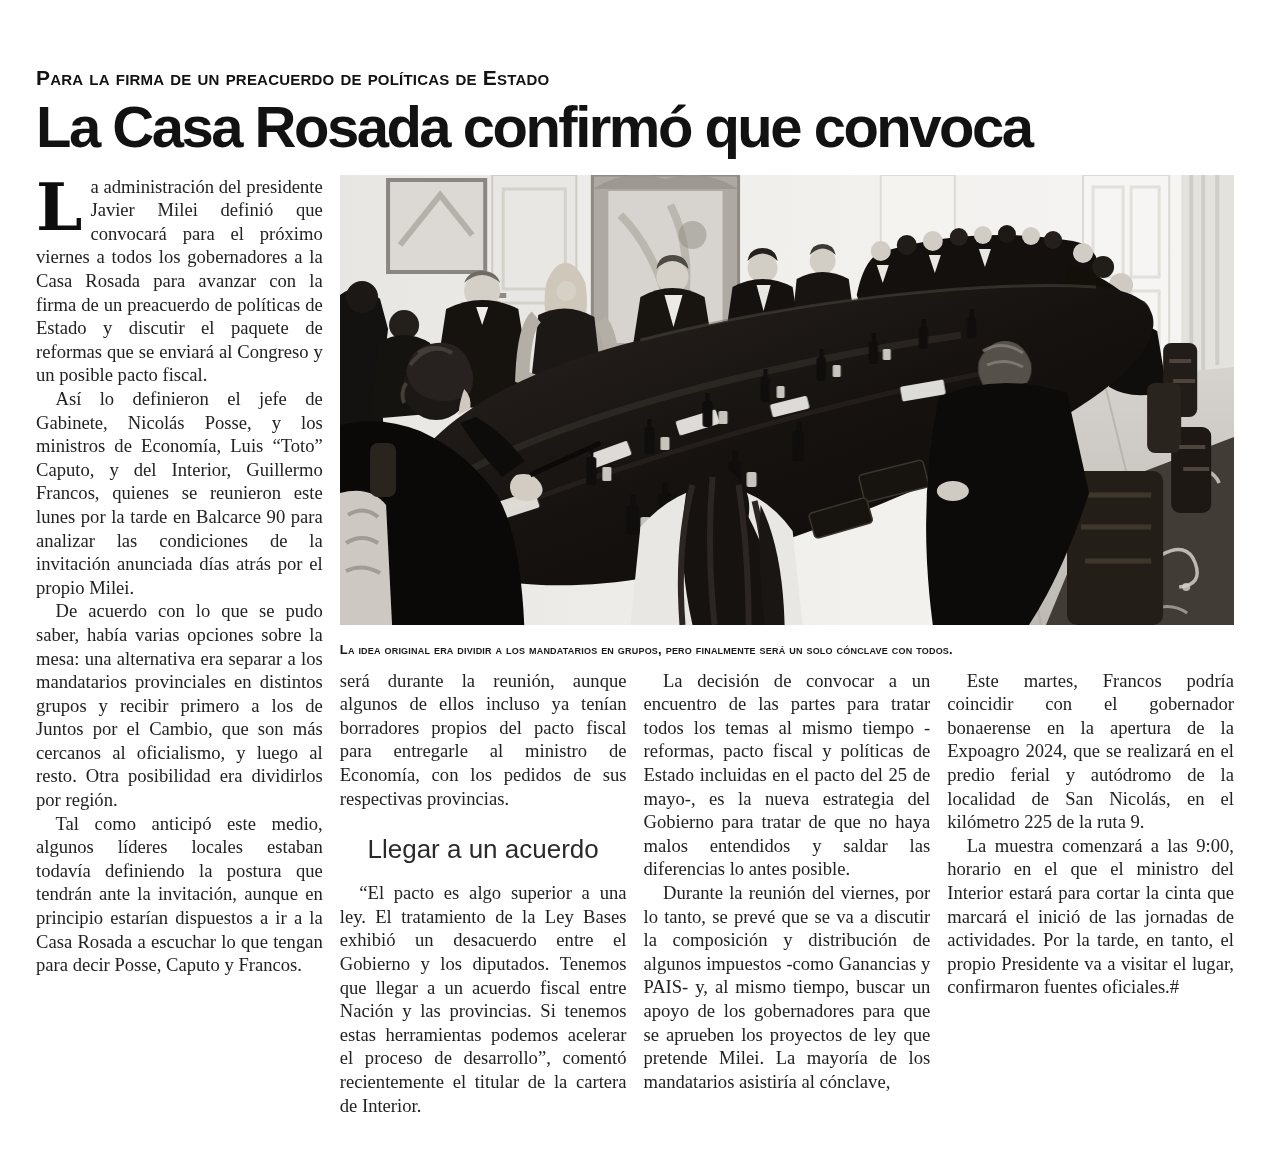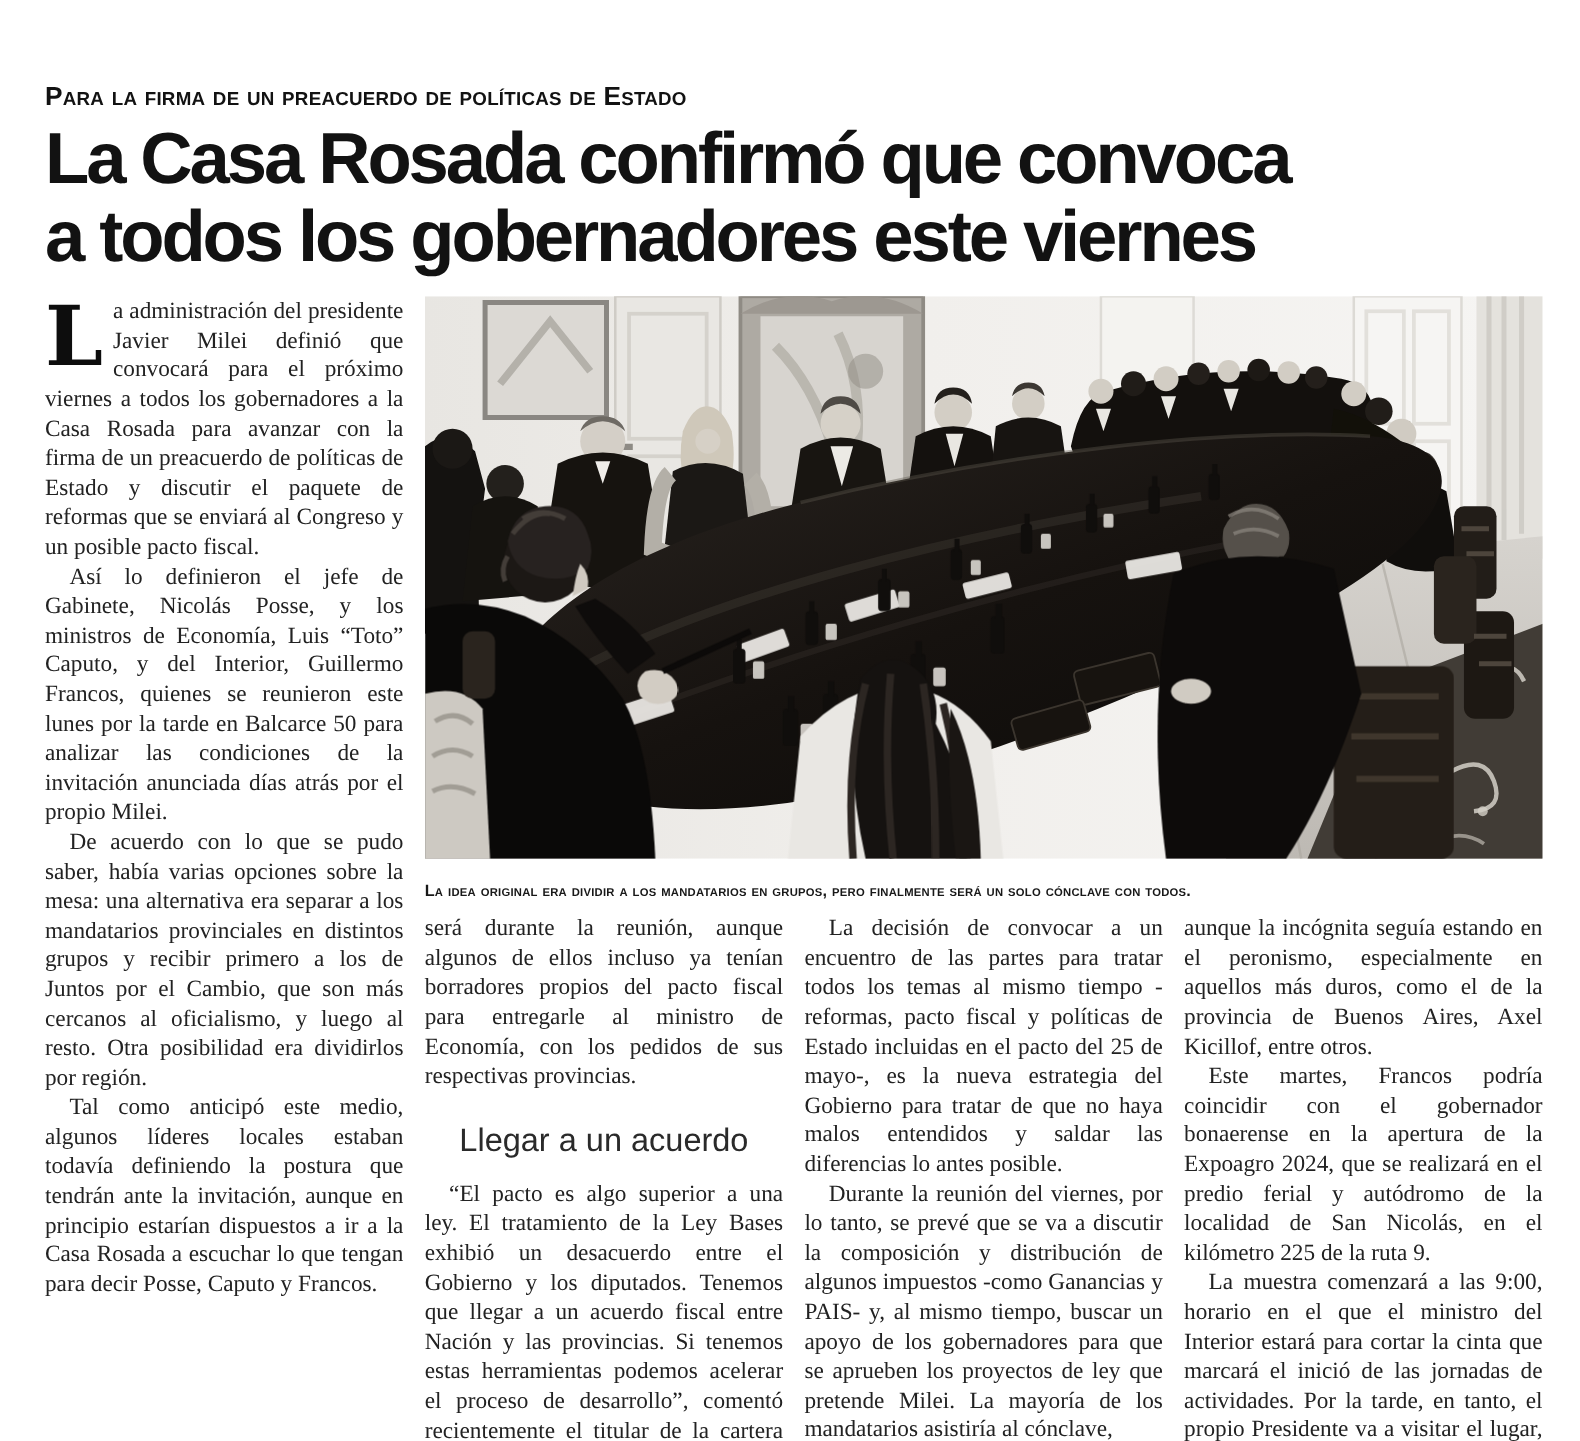--- a/index.html
+++ b/index.html
@@ -42,28 +42,27 @@
 </style>
 </head>
 <body>
 
 <div class="page">
 
   <div class="kicker">Para la firma de un preacuerdo de políticas de Estado</div>
 
   <h1 class="headline">
     <span class="hl-line">La Casa Rosada confirmó que convoca</span>
-    <span class="hl-line">a todos los gobernadores este viernes</span>
   </h1>
 
   <div class="grid">
 
     <div class="col1 copy">
       <p class="noindent"><span class="dropcap">L</span><span>a administración del presidente Javier Milei definió que convocará para el próximo viernes a todos los gobernadores a la Casa Rosada para avanzar con la firma de un preacuerdo de políticas de Estado y discutir el paquete de reformas que se enviará al Congreso y un posible pacto fiscal.</span></p>
-      <p>Así lo definieron el jefe de Gabinete, Nicolás Posse, y los ministros de Economía, Luis “Toto” Caputo, y del Interior, Guillermo Francos, quienes se reunieron este lunes por la tarde en Balcarce 50 para analizar las condiciones de la invitación anunciada días atrás por el propio Milei.</p>
+      <p>Así lo definieron el jefe de Gabinete, Nicolás Posse, y los ministros de Economía, Luis “Toto” Caputo, y del Interior, Guillermo Francos, quienes se reunieron este lunes por la tarde en Balcarce 90 para analizar las condiciones de la invitación anunciada días atrás por el propio Milei.</p>
       <p>De acuerdo con lo que se pudo saber, había varias opciones sobre la mesa: una alternativa era separar a los mandatarios provinciales en distintos grupos y recibir primero a los de Juntos por el Cambio, que son más cercanos al oficialismo, y luego al resto. Otra posibilidad era dividirlos por región.</p>
       <p>Tal como anticipó este medio, algunos líderes locales estaban todavía definiendo la postura que tendrán ante la invitación, aunque en principio estarían dispuestos a ir a la Casa Rosada a escuchar lo que tengan para decir Posse, Caputo y Francos.</p>
 
     </div>
 
     <div class="photo-wrap">
       <svg viewBox="0 0 893 450" preserveAspectRatio="none">
         <defs>
           <linearGradient id="wallG" x1="0" y1="0" x2="1" y2="0">
             <stop offset="0" stop-color="#e8e6e2"></stop>
@@ -274,19 +273,18 @@
       <h2 class="subhead">Llegar a un acuerdo</h2>
       <p>“El pacto es algo superior a una ley. El tratamiento de la Ley Bases exhibió un desacuerdo entre el Gobierno y los diputados. Tenemos que llegar a un acuerdo fiscal entre Nación y las provincias. Si tenemos estas herramientas podemos acelerar el proceso de desarrollo”, comentó recientemente el titular de la cartera de Interior.</p>
     </div>
 
     <div class="col3 copy">
       <p>La decisión de convocar a un encuentro de las partes para tratar todos los temas al mismo tiempo -reformas, pacto fiscal y políticas de Estado incluidas en el pacto del 25 de mayo-, es la nueva estrategia del Gobierno para tratar de que no haya malos entendidos y saldar las diferencias lo antes posible.</p>
       <p>Durante la reunión del viernes, por lo tanto, se prevé que se va a discutir la composición y distribución de algunos impuestos -como Ganancias y PAIS- y, al mismo tiempo, buscar un apoyo de los gobernadores para que se aprueben los proyectos de ley que pretende Milei. La mayoría de los mandatarios asistiría al cónclave,</p>
     </div>
 
     <div class="col4 copy">
-      <p class="noindent">aunque la incógnita seguía estando en el peronismo, especialmente en aquellos más duros, como el de la provincia de Buenos Aires, Axel Kicillof, entre otros.</p>
       <p>Este martes, Francos podría coincidir con el gobernador bonaerense en la apertura de la Expoagro 2024, que se realizará en el predio ferial y autódromo de la localidad de San Nicolás, en el kilómetro 225 de la ruta 9.</p>
       <p>La muestra comenzará a las 9:00, horario en el que el ministro del Interior estará para cortar la cinta que marcará el inició de las jornadas de actividades. Por la tarde, en tanto, el propio Presidente va a visitar el lugar, confirmaron fuentes oficiales.#</p>
     </div>
 
   </div>
 </div>
 
 </body></html>

